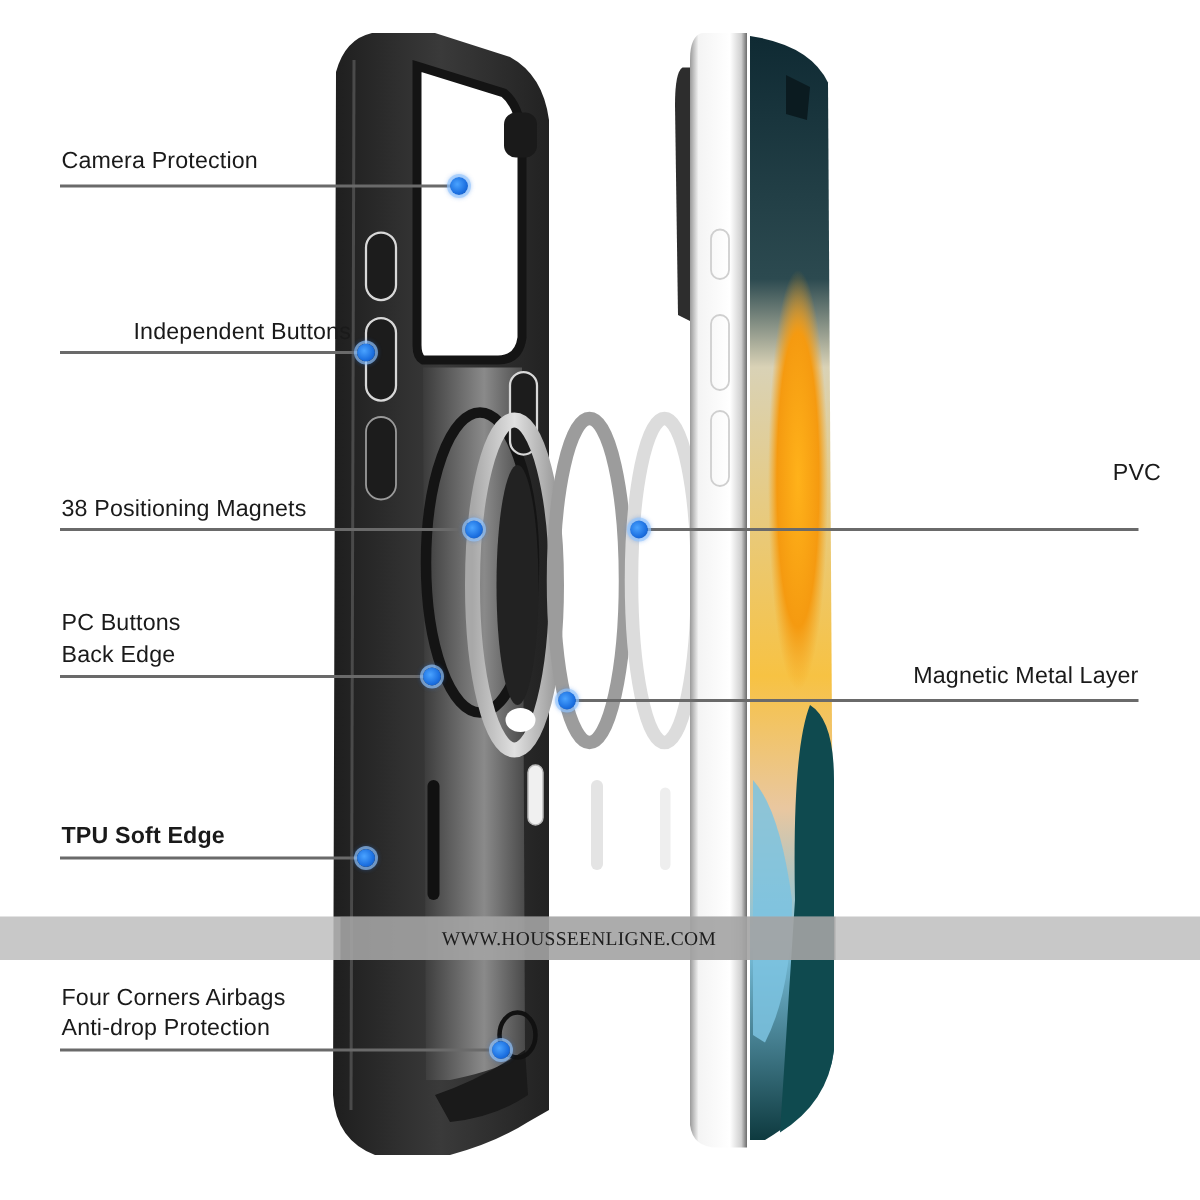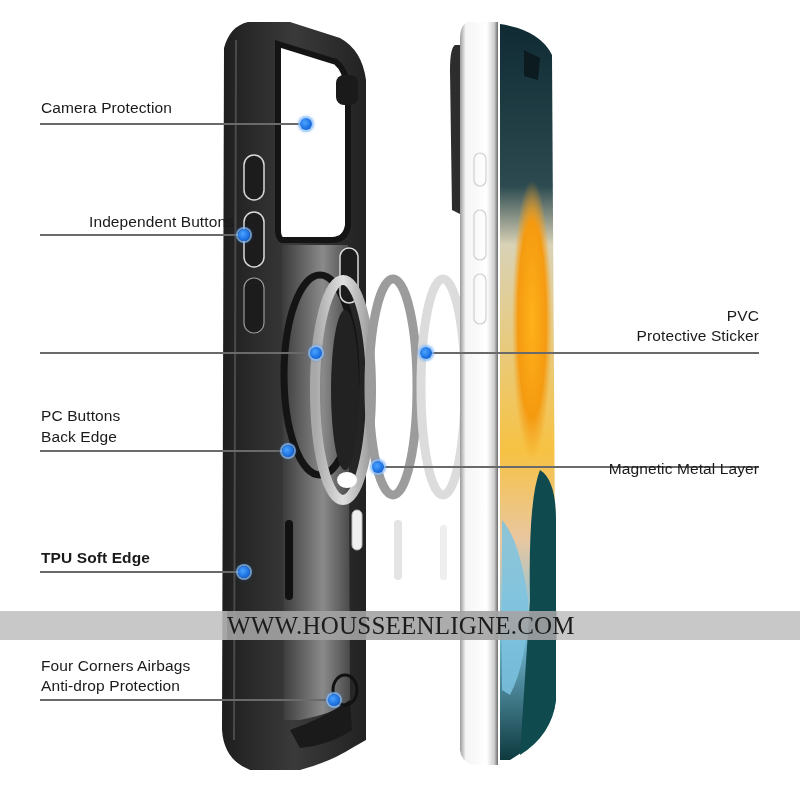--- a/index.html
+++ b/index.html
@@ -4,21 +4,21 @@
 <style>
   html, body { margin:0; padding:0; background:#ffffff; }
   body { width:800px; height:800px; position:relative; overflow:hidden; font-family:"Liberation Sans", "DejaVu Sans", sans-serif; }
   .stage { position:absolute; left:0; top:0; width:800px; height:800px; }
   .label { position:absolute; font-size:15.5px; color:#1a1a1a; line-height:21px; white-space:nowrap; letter-spacing:0.1px; }
   .label.right { text-align:right; }
   .line { position:absolute; height:1.5px; background:#6a6a6a; }
   .dot { position:absolute; width:12px; height:12px; border-radius:50%; background:radial-gradient(circle at 40% 40%, #4aa3ff 0%, #1b6fe0 60%, #0f4fb0 100%); box-shadow:0 0 0 2px rgba(150,200,255,0.65), 0 0 3px 2px rgba(40,120,230,0.35); transform:translate(-6px,-6px); z-index:5; }
   .watermark-band { position:absolute; left:0; top:611px; width:800px; height:29px; background:rgba(190,190,190,0.85); z-index:6; }
   .watermark-box { position:absolute; left:227px; top:611px; width:330px; height:29px; background:rgba(120,120,120,0.35); z-index:7; }
-  .watermark-text { position:absolute; left:227px; top:611px; width:318px; height:29px; line-height:29px; text-align:center; font-family:"Liberation Serif", "DejaVu Serif", serif; font-size:25px; color:#1c1c1c; z-index:8; letter-spacing:0.2px; }
+  .watermark-text { position:absolute; left:227px; top:611px; width:318px; height:29px; line-height:29px; text-align:center; font-family:"Liberation Serif", "DejaVu Serif", serif; font-size:13px; color:#1c1c1c; z-index:8; letter-spacing:0.2px; }
 </style>
 </head>
 <body>
 
 <div class="stage">
 
   <svg width="800" height="800" viewBox="0 0 800 800" style="position:absolute;left:0;top:0;">
     <defs>
       <linearGradient id="caseGrad" x1="0" x2="1" y1="0" y2="0">
         <stop offset="0" stop-color="#1e1e1e"></stop>
@@ -124,26 +124,26 @@
   <div class="dot" style="left:244px; top:235px;"></div>
   <div class="dot" style="left:316px; top:353px;"></div>
   <div class="dot" style="left:288px; top:451px;"></div>
   <div class="dot" style="left:244px; top:572px;"></div>
   <div class="dot" style="left:334px; top:700px;"></div>
   <div class="dot" style="left:426px; top:353px;"></div>
   <div class="dot" style="left:378px; top:467px;"></div>
 
   <div class="label" style="left:41px; top:97px;">Camera Protection</div>
   <div class="label" style="left:41px; top:211px;margin-left:48px;">Independent Buttons</div>
+  <div class="label" style="left:41px; top:329px;">38 Positioning Magnets</div>
   <div class="label" style="left:41px; top:405px;">PC Buttons</div>
   <div class="label" style="left:41px; top:426px;">Back Edge</div>
   <div class="label" style="left:41px; top:547px;font-weight:bold;">TPU Soft Edge</div>
   <div class="label" style="left:41px; top:675px;">Anti-drop Protection</div>
   <div class="label" style="left:41px; top:655px;">Four Corners Airbags</div>
 
-  <div class="label right" style="right:41px; top:305px;">PVC</div>
-  <div class="label right" style="right:41px; top:325px;">Protective Sticker</div>
-  <div class="label right" style="right:41px; top:440px;margin-top:18px;">Magnetic Metal Layer</div>
+  <div class="label right" style="right:26px; top:305px;">PVC</div>
+  <div class="label right" style="right:41px; top:440px;">Magnetic Metal Layer</div>
 
   <div class="watermark-band"></div>
   <div class="watermark-box"></div>
   <div class="watermark-text">WWW.HOUSSEENLIGNE.COM</div>
 </div>
 
 </body></html>

